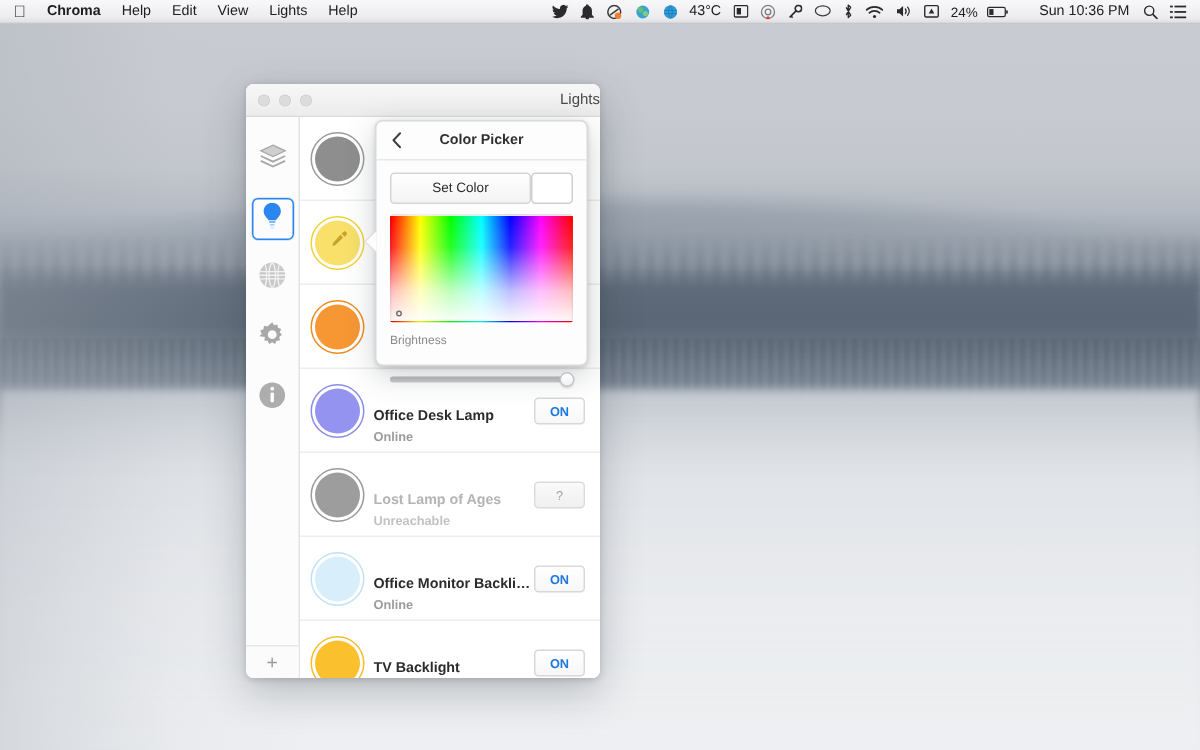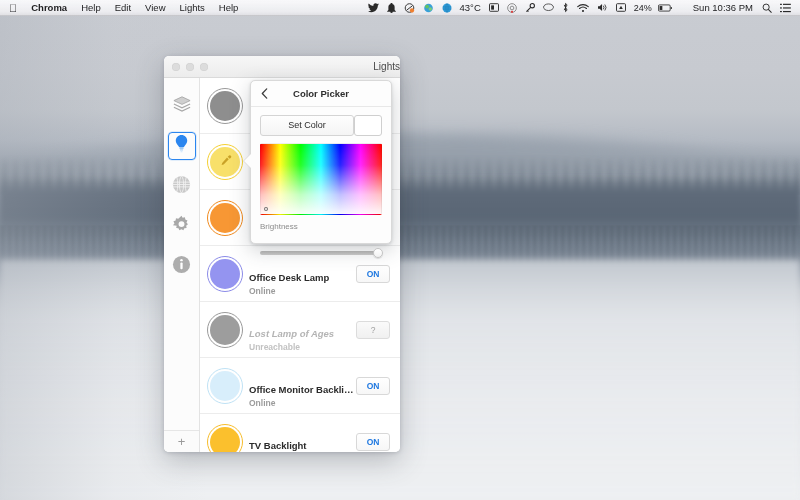--- a/index.html
+++ b/index.html
@@ -159,21 +159,21 @@
     border-radius:50%; border:1.5px solid rgba(0,0,0,0.12);
   }
   .bulb.ring-grey::after  { border-color:#9a9a9a; }
   .bulb.ring-yellow::after{ border-color:#f5d033; }
   .bulb.ring-orange::after{ border-color:#f08a1e; }
   .bulb.ring-purple::after{ border-color:#8b8be8; }
   .bulb.ring-lblue::after { border-color:#bfe2f5; }
   .bulb.ring-amber::after { border-color:#f7bd2c; }
   .row-text { flex:1; min-width:0; }
   .row-name { font-size:9.5px; font-weight:bold; color:#2b2b2b; line-height:13px; white-space:nowrap; overflow:hidden; text-overflow:ellipsis;margin-top:20px; }
-  .row-name.dim { color:#b4b4b4;font-style:italic; }
+  .row-name.dim { color:#b4b4b4; }
   .row-status { font-size:8.5px; color:#9b9b9b; line-height:12px; margin-top:1px;font-weight:bold; }
   .row-status.dim { color:#c2c2c2; }
   .on-btn {
     flex:0 0 auto;
     min-width:34px; text-align:center;
     font-size:8.5px; font-weight:bold; color:#1f78e0;
     background:linear-gradient(to bottom,#fff 0%, #f7f7f7 100%);
     border:1px solid #d8d8d8; border-radius:3px;
     padding:3px 9px;
   }

